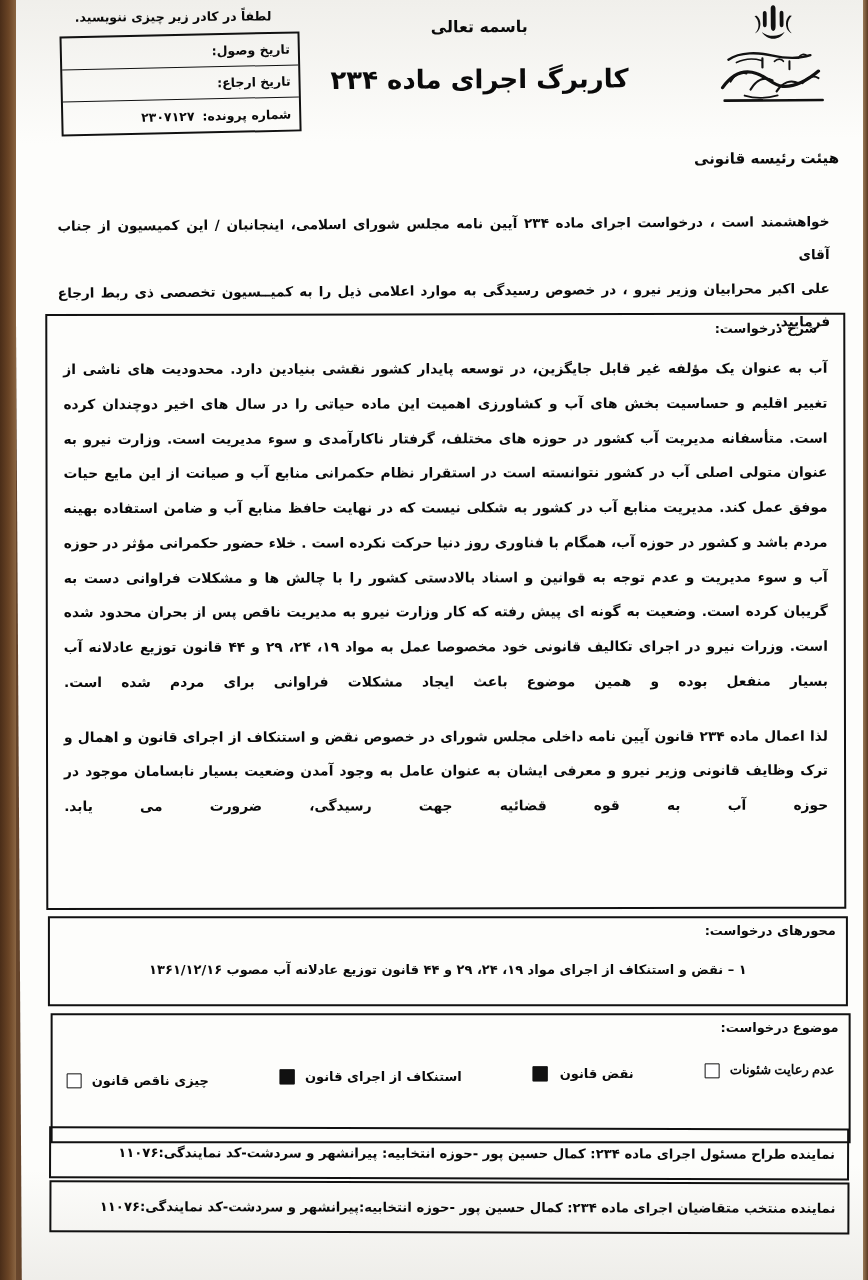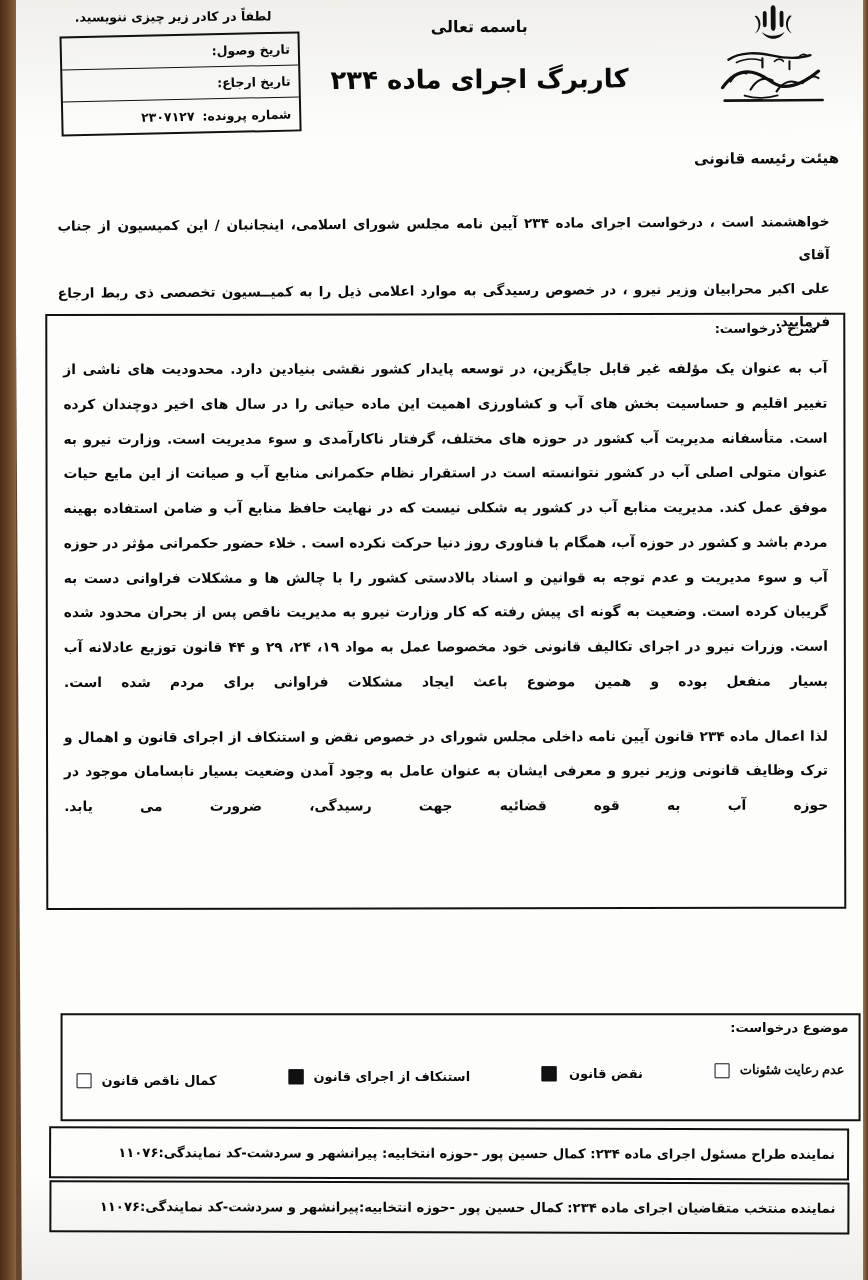--- a/index.html
+++ b/index.html
@@ -179,22 +179,22 @@
   }
   .axes-item {
     position: absolute; right: 14px; left: 14px; top: 44px;
     font-size: 13px; font-weight: bold;
     text-align: center;
   }
 
   
   .subject-box {
     position: absolute;
-    right: 18px; top: 1022px;
-    width: 800px; height: 108px;
+    right: 28px; top: 1022px;
+    width: 800px; height: 130px;
     border: 2.4px solid #111;
     transform: rotate(0.35deg);
   }
   .subject-label {
     position: absolute; right: 10px; top: 5px;
     font-size: 13px; font-weight: bold;
   }
   .check-row {
     position: absolute;
     right: 14px; left: 14px; top: 44px;
@@ -320,20 +320,24 @@
       </div>
 
       <div class="desc-box">
         <div class="desc-label">شرح درخواست:</div>
         <div class="desc-body">
           <p>آب به عنوان یک مؤلفه غیر قابل جایگزین، در توسعه پایدار کشور نقشی بنیادین دارد. محدودیت های ناشی از تغییر اقلیم و حساسیت بخش های آب و کشاورزی اهمیت این ماده حیاتی را در سال های اخیر دوچندان کرده است. متأسفانه مدیریت آب کشور در حوزه های مختلف، گرفتار ناکارآمدی و سوء مدیریت است. وزارت نیرو به عنوان متولی اصلی آب در کشور نتوانسته است در استقرار نظام حکمرانی منابع آب  و صیانت از این مایع حیات موفق عمل کند. مدیریت منابع آب در کشور به شکلی نیست که در نهایت حافظ منابع آب و ضامن استفاده بهینه مردم باشد و کشور در حوزه آب، همگام با فناوری روز دنیا حرکت نکرده است . خلاء حضور حکمرانی مؤثر در حوزه آب و سوء مدیریت و عدم توجه به قوانین و اسناد بالادستی کشور را با چالش ها و مشکلات فراوانی دست به گریبان کرده است. وضعیت به گونه ای پیش رفته که کار وزارت نیرو به مدیریت ناقص پس از بحران محدود شده است. وزرات نیرو در اجرای تکالیف قانونی خود مخصوصا عمل به مواد ۱۹، ۲۴، ۲۹ و ۴۴ قانون توزیع عادلانه آب بسیار منفعل بوده و همین موضوع باعث ایجاد مشکلات فراوانی برای مردم شده است.</p>
           <p>لذا اعمال ماده ۲۳۴ قانون آیین نامه داخلی مجلس شورای در خصوص نقض و استنکاف از اجرای قانون و اهمال و ترک وظایف قانونی وزیر نیرو و معرفی ایشان به عنوان عامل به وجود آمدن وضعیت بسیار نابسامان موجود در حوزه آب به قوه قضائیه جهت رسیدگی، ضرورت می یابد.</p>
         </div>
       </div>
 
+      <div class="axes-box">
+        <div class="axes-label">محورهای درخواست:</div>
+        <div class="axes-item">۱ – نقض و استنکاف از اجرای مواد ۱۹، ۲۴، ۲۹ و ۴۴ قانون توزیع عادلانه آب مصوب ۱۳۶۱/۱۲/۱۶</div>
+      </div>
 
       <div class="subject-box">
         <div class="subject-label">موضوع درخواست:</div>
         <div class="check-row">
 
           <div class="check-item">
             <span class="ctext">عدم رعایت شئونات</span>
             <span class="cbox"></span>
           </div>
 
@@ -341,21 +345,21 @@
             <span class="ctext">نقض قانون</span>
             <span class="cbox checked"></span>
           </div>
 
           <div class="check-item">
             <span class="ctext">استنکاف از اجرای قانون</span>
             <span class="cbox checked"></span>
           </div>
 
           <div class="check-item">
-            <span class="ctext">کمال ناقص قانون</span>
+            <span class="ctext">چیزی ناقص قانون</span>
             <span class="cbox"></span>
           </div>
 
         </div>
       </div>
 
       <div class="footer-box one">
         <div class="footer-line">نماینده طراح مسئول اجرای ماده ۲۳۴: کمال حسین پور -حوزه انتخابیه: پیرانشهر و سردشت-کد نمایندگی:۱۱۰۷۶</div>
       </div>
 

